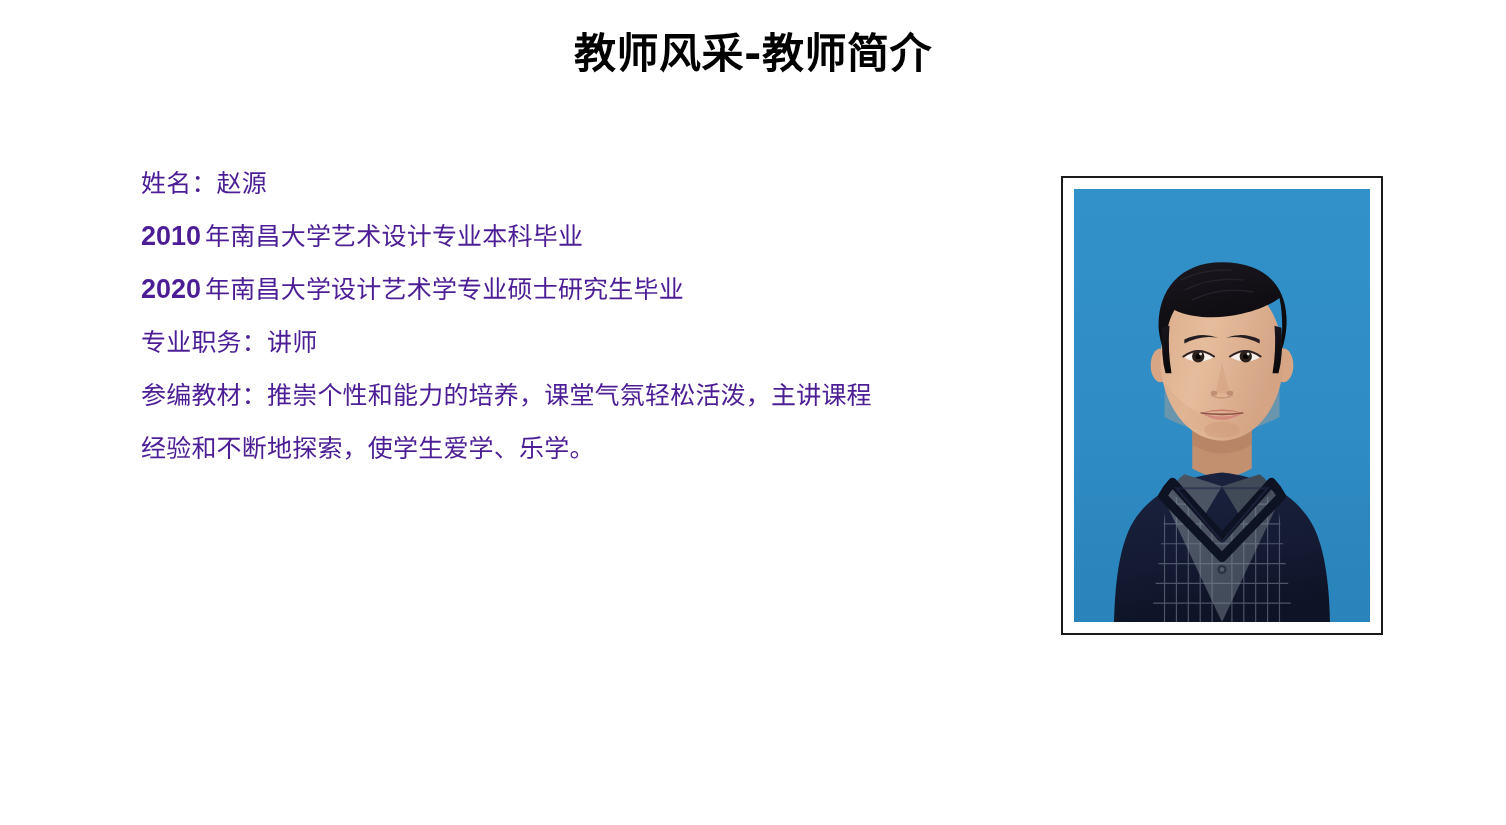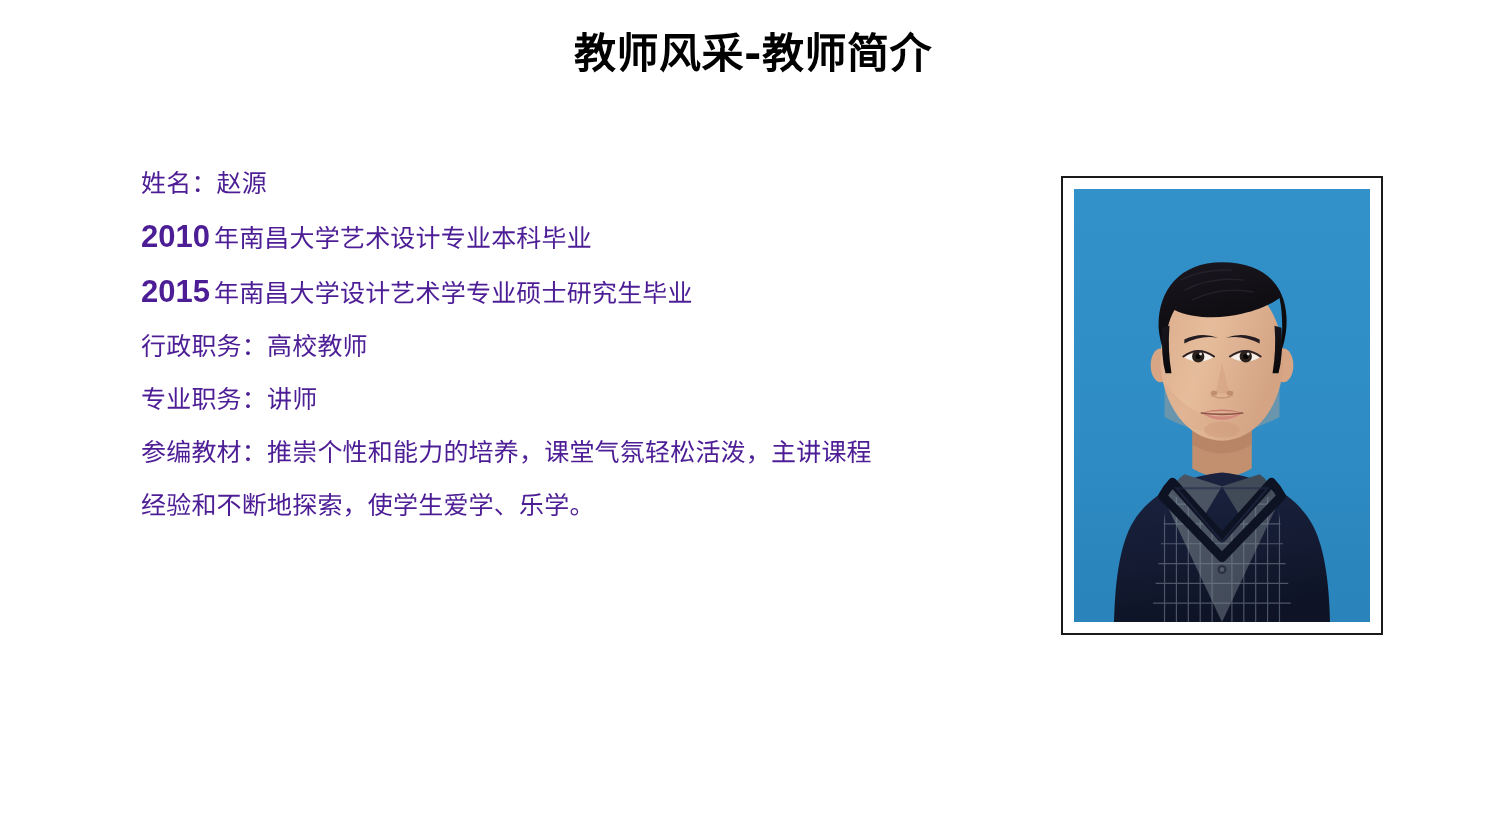--- a/index.html
+++ b/index.html
@@ -56,21 +56,21 @@
     font-size: 25px;
     line-height: 53px;
     color: #4c1d95;
     white-space: nowrap;
     letter-spacing: 0.2px;
   }
   
   .lat {
     font-family: "Liberation Sans", "DejaVu Sans", sans-serif;
     font-weight: 700;
-    font-size: 31px;
+    font-size: 27px;
     letter-spacing: 0;
   }
   .lat-sp-r { margin-right: 4px; }
   .lat-sp-l { margin-left: 4px; }
 
   
   .portrait-frame {
     position: absolute;
     left: 1061px;
     top: 176px;
@@ -96,24 +96,23 @@
 <div class="slide">
 
   <div class="slide-title">教师风采-教师简介</div>
 
   <div class="bio-block">
 
     <div class="bio-line"><span>姓名：赵源</span></div>
 
     <div class="bio-line"><span class="lat lat-sp-r">2010</span><span>年南昌大学艺术设计专业本科毕业</span></div>
 
-    <div class="bio-line"><span class="lat lat-sp-r">2015</span><span>年南昌大学设计艺术学专业硕士研究生毕业</span></div>
-
-
-    <div class="bio-line"><span>行政职务：</span><span>高校教师</span></div>
+    <div class="bio-line"><span class="lat lat-sp-r">2020</span><span>年南昌大学设计艺术学专业硕士研究生毕业</span></div>
+
+
 
     <div class="bio-line"><span>专业职务：</span><span>讲师</span></div>
 
     <div class="bio-line"><span>参编教材：</span><span>推崇个性和能力的培养，课堂气氛轻松活泼，主讲课程</span></div>
 
     <div class="bio-line"><span>经验和不断地探索，使学生爱学、乐学。</span></div>
 
 
 
   </div>

